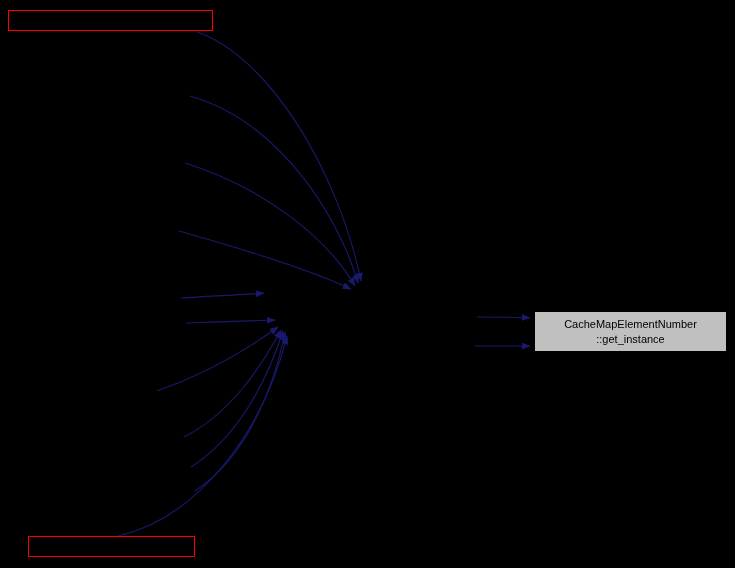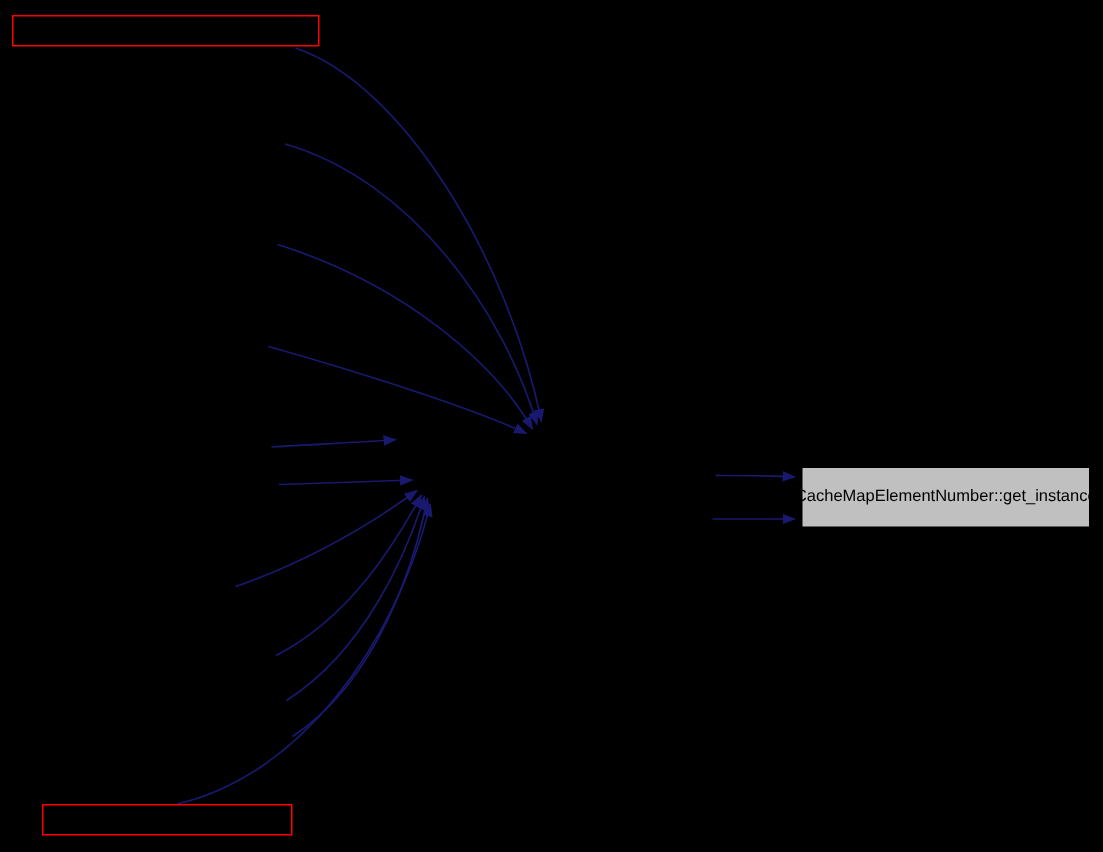--- a/index.html
+++ b/index.html
@@ -22,21 +22,21 @@
   .edge{fill:none;stroke:var(--edge);stroke-width:1.1px;}
   #arrowhead path{fill:var(--edge);stroke:none;}
   .node{position:absolute;box-sizing:border-box;}
   .node-red{border:1px solid var(--node-border);background:transparent;}
   .node-red-top{left:8px;top:10px;width:205px;height:21px;}
   .node-red-bottom{left:28px;top:536px;width:167px;height:21px;}
   .node-gray{
     left:535px;top:312px;width:191px;height:39px;
     background:var(--node-fill);
     color:var(--node-text);
-    display:flex;align-items:center;justify-content:center;
+    display:flex;flex-direction:column;align-items:center;justify-content:center;
     font-size:11px;line-height:1.35;text-align:center;
   }
 </style>
 </head>
 <body>
 
 <div class="canvas">
 
   <svg class="edges" width="735" height="568" viewBox="0 0 735 568">
     <defs>

